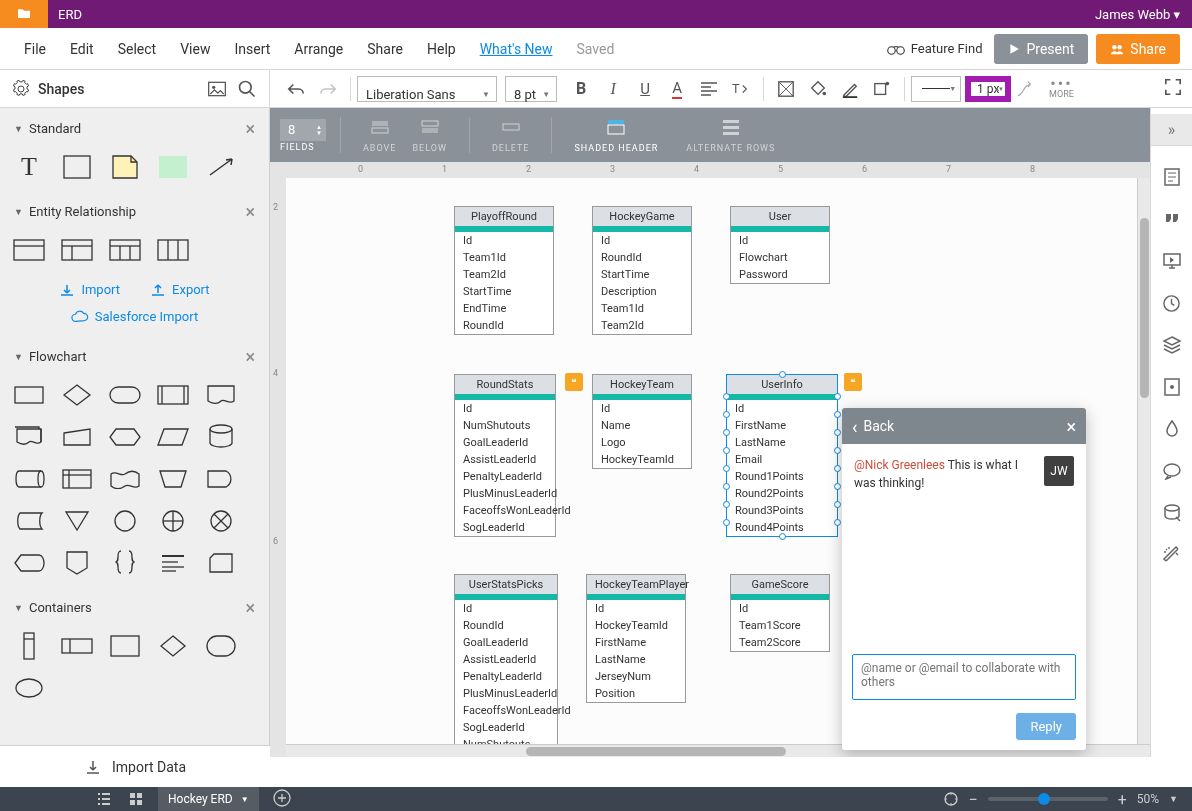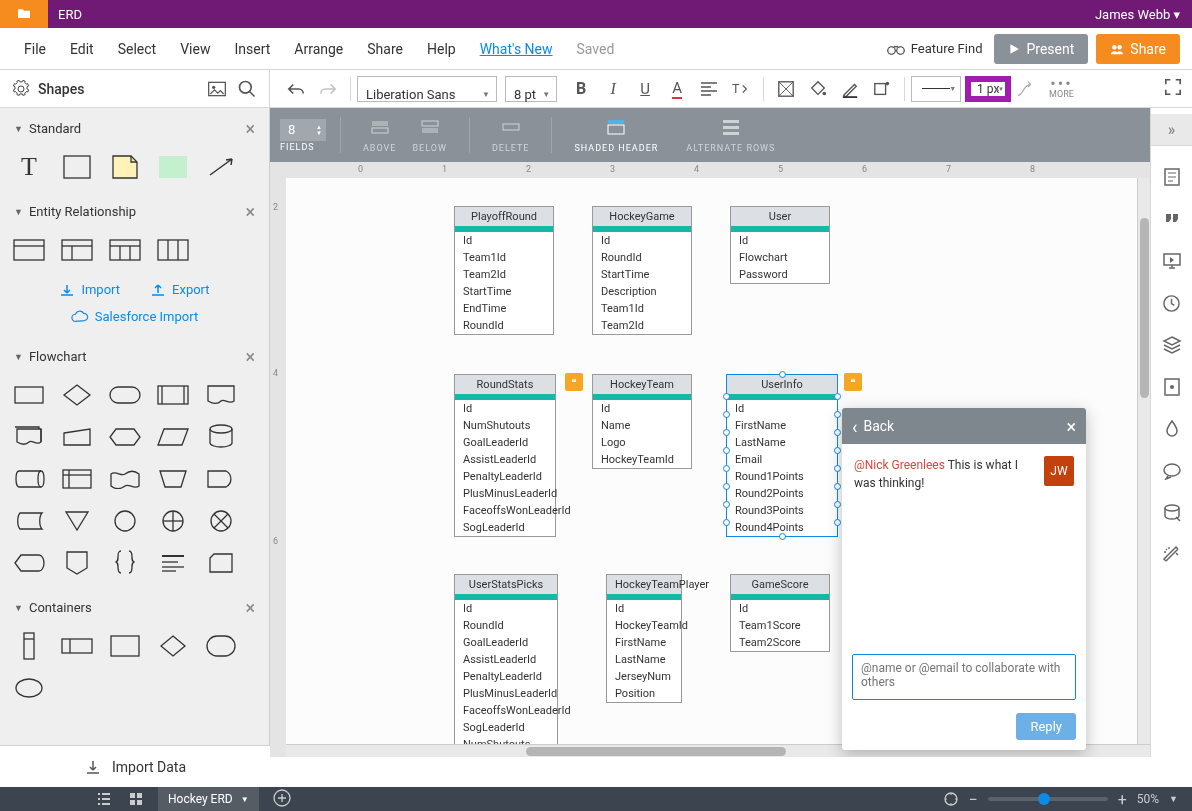--- a/index.html
+++ b/index.html
@@ -80,21 +80,21 @@
 .cp-header{height:36px;background:#7e868e;display:flex;align-items:center;padding:0 10px;color:#fff}
 .cp-back{display:flex;align-items:center;gap:6px;cursor:pointer;font-size:14px}
 .cp-close{margin-left:auto;cursor:pointer;font-size:18px}
 .cp-toolbar{display:flex;align-items:center;padding:8px 12px;border-bottom:1px solid #eee}
 .cp-pin{color:#aaa;cursor:pointer}
 .cp-resolve{margin-left:auto;color:#0c8ae6;cursor:pointer;font-size:13px}
 .cp-body{padding:12px;min-height:200px}
 .cp-msg{display:flex;gap:8px}
 .cp-msg-content{flex:1;font-size:12px;line-height:1.5}
 .cp-mention{color:#d34b3a}
-.cp-avatar{width:30px;height:30px;background:#c2410c;color:#fff;display:flex;align-items:center;justify-content:center;font-size:12px;border-radius:2px;flex-shrink:0}
+.cp-avatar{width:30px;height:30px;background:#404040;color:#fff;display:flex;align-items:center;justify-content:center;font-size:12px;border-radius:2px;flex-shrink:0}
 .cp-input-area{padding:10px}
 .cp-input{width:100%;height:46px;border:1px solid #0c8ae6;border-radius:2px;padding:6px 8px;font-size:12px;resize:none;color:#999}
 .cp-reply{float:right;margin:0 10px 10px;background:#6db0e8;color:#fff;border:none;padding:6px 14px;border-radius:3px;cursor:pointer;font-size:13px}
 .sidebar-right{width:42px;background:#fff;border-left:1px solid #d8d8d8;display:flex;flex-direction:column;align-items:center;padding-top:6px}
 .sr-collapse{width:100%;height:32px;display:flex;align-items:center;justify-content:center;background:#e9e9e9;cursor:pointer;color:#777;border-bottom:1px solid #d8d8d8;margin-bottom:10px}
 .sr-icon{width:42px;height:42px;display:flex;align-items:center;justify-content:center;cursor:pointer;color:#666}
 .scrollbar-canvas-h{position:absolute;bottom:0;left:16px;right:0;height:13px;background:#e9e9e9;border-top:1px solid #ccc;z-index:4}
 .scrollbar-canvas-h-thumb{position:absolute;top:2px;left:240px;width:260px;height:9px;background:#b5b5b5;border-radius:5px}
 .scrollbar-canvas-v{position:absolute;top:16px;right:0;bottom:13px;width:13px;background:#e9e9e9;border-left:1px solid #ccc;z-index:4}
 .scrollbar-canvas-v-thumb{position:absolute;left:2px;top:40px;height:180px;width:9px;background:#b5b5b5;border-radius:5px}
@@ -700,21 +700,21 @@
           <div class="erd-table-row">GoalLeaderId</div>
           <div class="erd-table-row">AssistLeaderId</div>
           <div class="erd-table-row">PenaltyLeaderId</div>
           <div class="erd-table-row">PlusMinusLeaderId</div>
           <div class="erd-table-row">FaceoffsWonLeaderId</div>
           <div class="erd-table-row">SogLeaderId</div>
           <div class="erd-table-row">NumShutouts</div>
           <div class="erd-table-row">UserId</div>
         </div>
 
-        <div class="erd-table" style="top:396px;left:320px;width:76px">
+        <div class="erd-table" style="top:396px;left:300px;width:100px">
           <div class="erd-table-header">HockeyTeamPlayer</div>
           <div class="erd-table-row">Id</div>
           <div class="erd-table-row">HockeyTeamId</div>
           <div class="erd-table-row">FirstName</div>
           <div class="erd-table-row">LastName</div>
           <div class="erd-table-row">JerseyNum</div>
           <div class="erd-table-row">Position</div>
         </div>
 
         <div class="erd-table" style="top:396px;left:444px;width:100px">

